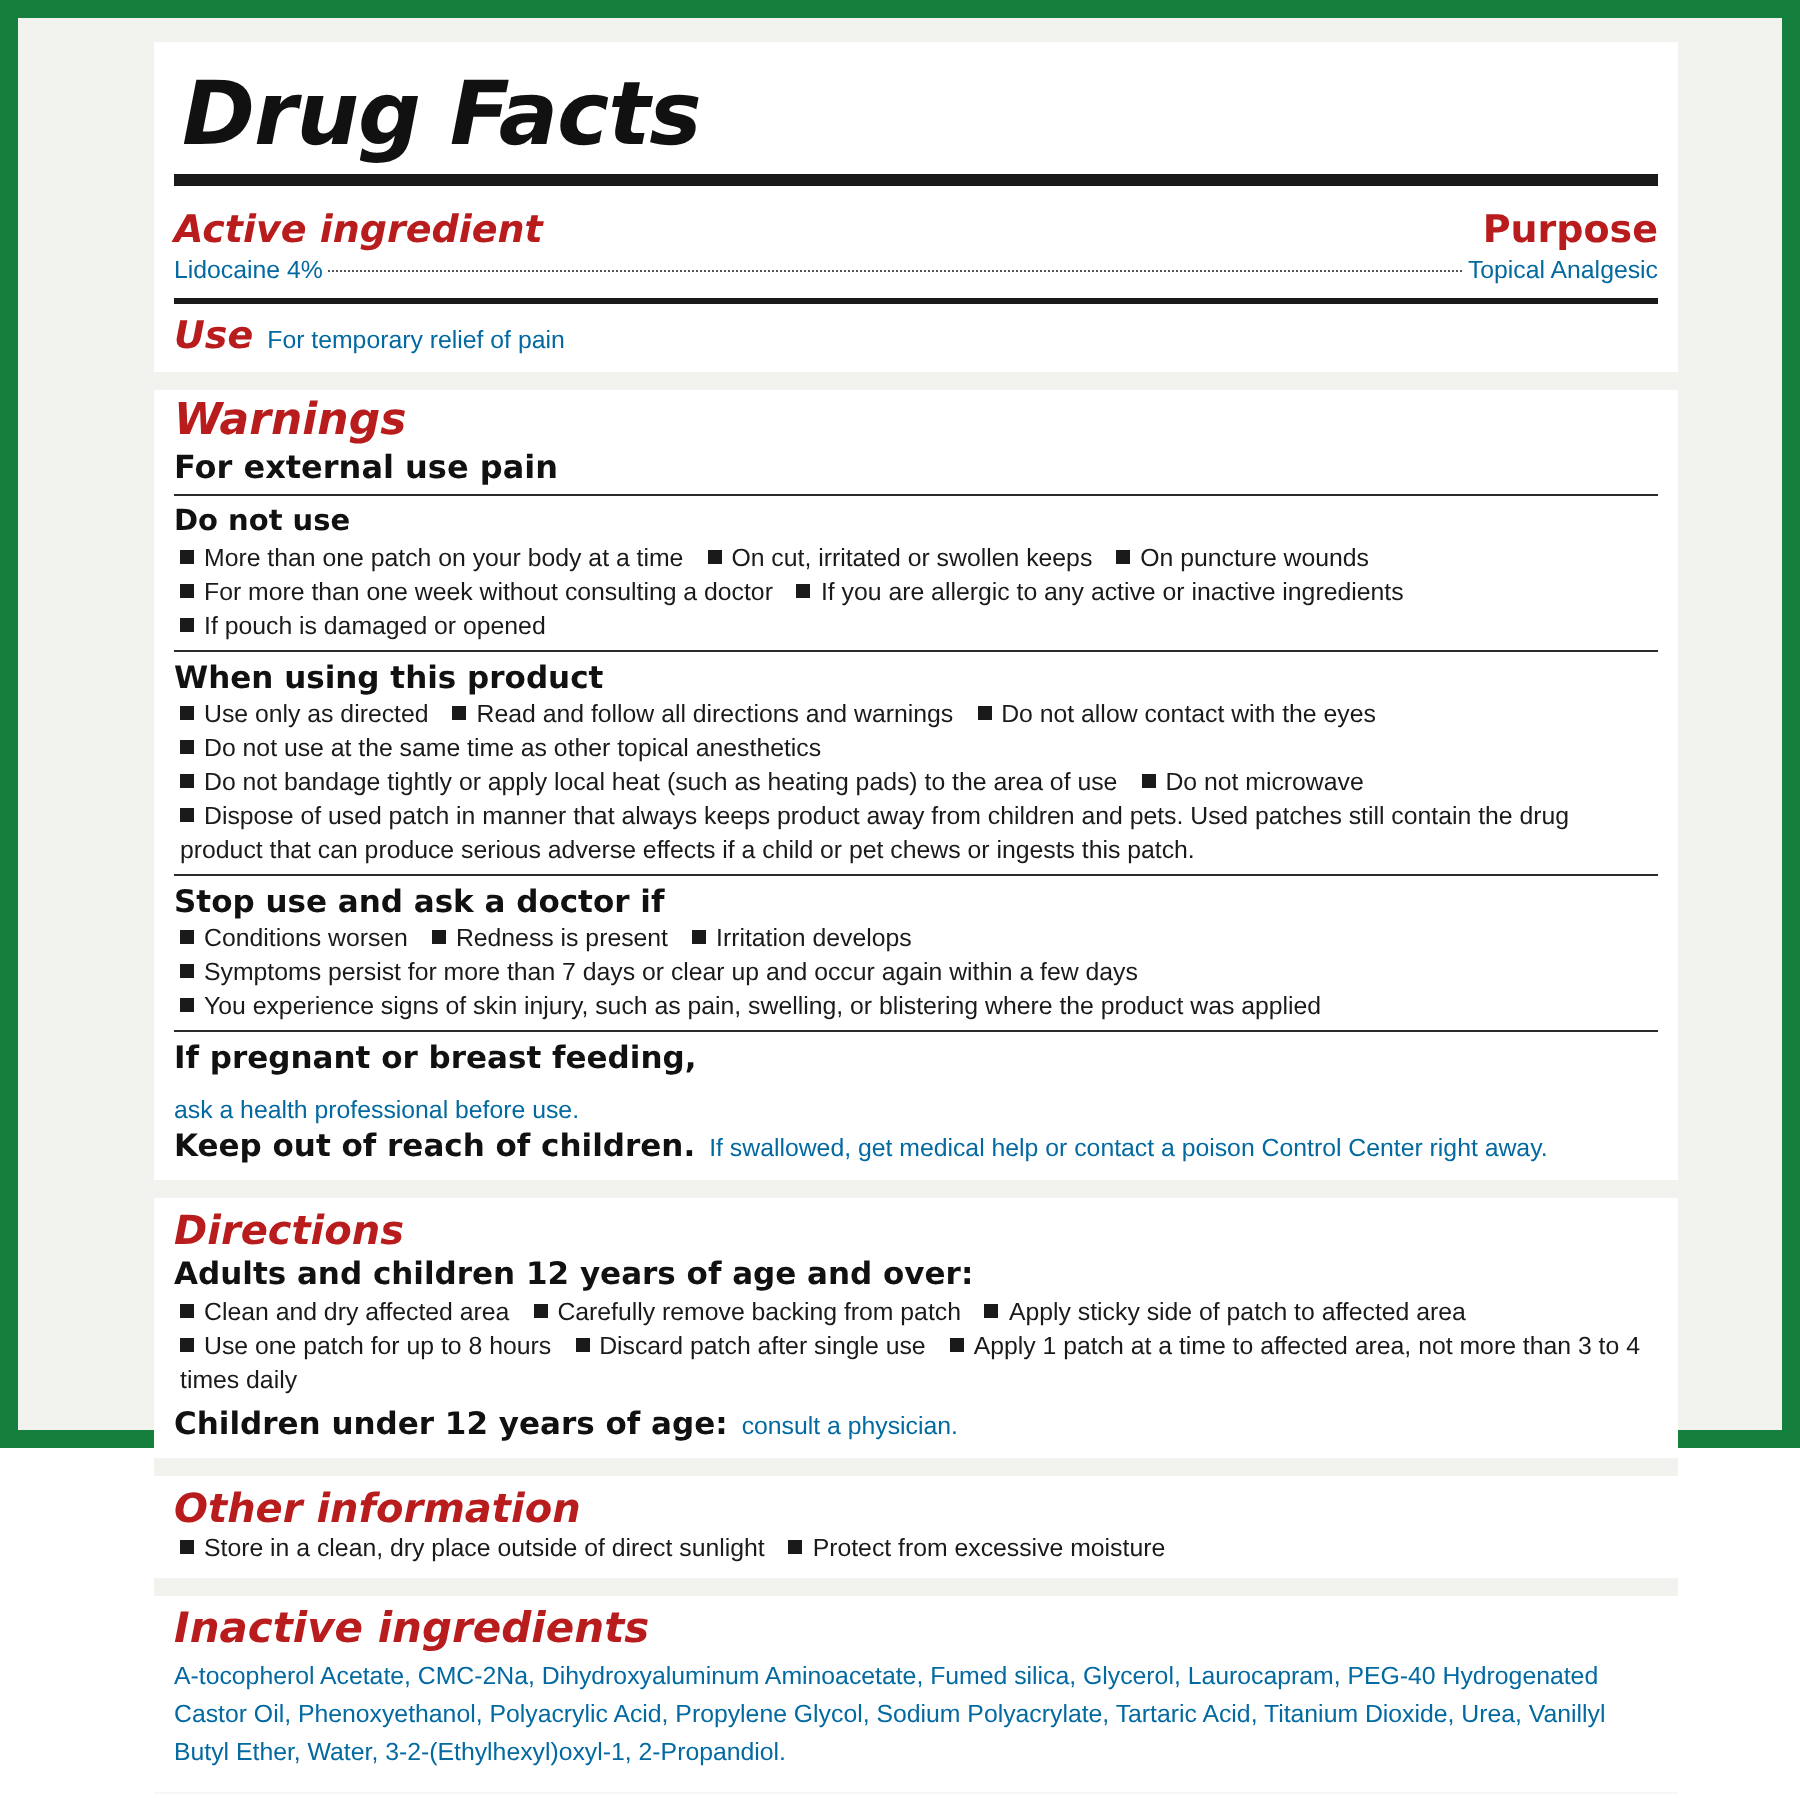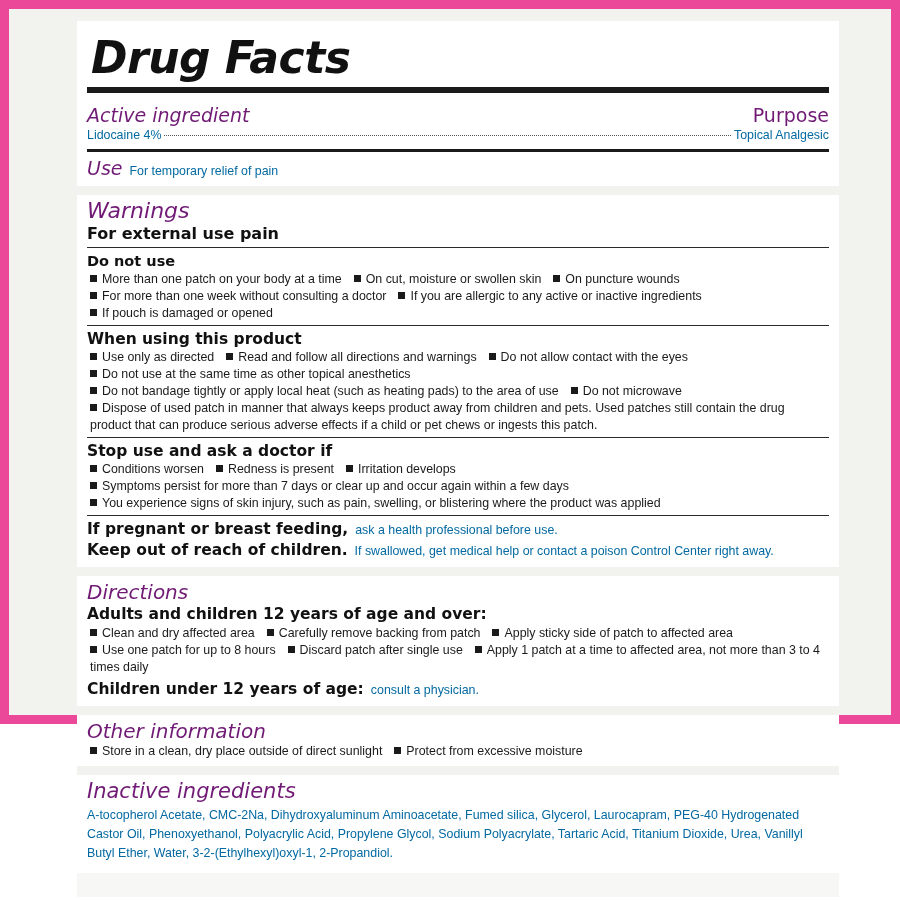--- a/index.html
+++ b/index.html
@@ -13,21 +13,21 @@
     overflow: hidden;
     font-family: "Liberation Sans", sans-serif;
     color: #1a1a1a;
   }
   #page {
     position: relative;
     width: 900px;
     height: 724px;
     background: #f2f2ef;
     box-sizing: border-box;
-    border: 9px solid #ec4899;
+    border: 9px solid #15803d;
   }
   #panel {
     position: absolute;
     left: 68px;
     top: 12px;
     width: 762px;
     height: 876px;
     background: #f7f7f5;
     box-sizing: border-box;
   }
@@ -62,24 +62,24 @@
     font-style: italic;
     font-size: 44px;
     line-height: 50px;
     letter-spacing: -0.5px;
     padding: 8px 0 4px 4px;
     color: #111;
   }
   .hdr-italic {
     font-family: "DejaVu Sans", sans-serif;
     font-style: italic;
-    font-weight: normal;
+    font-weight: bold;
     font-size: 19px;
     line-height: 24px;
-    color: #701a75;
+    color: #b91c1c;
   }
   .hdr-bold {
     font-family: "DejaVu Sans", sans-serif;
     font-weight: bold;
     font-size: 16px;
     line-height: 21px;
     color: #111;
   }
   .hdr-sub {
     font-family: "DejaVu Sans", sans-serif;
@@ -179,21 +179,21 @@
     <div class="gap"></div>
 
     <div class="section">
       <div class="hdr-italic" style="font-size:22px;">Warnings</div>
       <div class="hdr-bold">For external use pain</div>
       <div class="hr-thin"></div>
 
       <div class="subblock">
         <div class="hdr-sub">Do not use</div>
         <div class="inline-items indent">
-          <span class="piece"><span class="bul"></span><span>More than one patch on your body at a time</span></span><span class="piece"><span class="bul"></span><span>On cut, moisture or swollen skin</span></span><span class="piece"><span class="bul"></span><span>On puncture wounds</span></span><br>
+          <span class="piece"><span class="bul"></span><span>More than one patch on your body at a time</span></span><span class="piece"><span class="bul"></span><span>On cut, irritated or swollen keeps</span></span><span class="piece"><span class="bul"></span><span>On puncture wounds</span></span><br>
           <span class="piece"><span class="bul"></span><span>For more than one week without consulting a doctor</span></span><span class="piece"><span class="bul"></span><span>If you are allergic to any active or inactive ingredients</span></span><br>
           <span class="piece"><span class="bul"></span><span>If pouch is damaged or opened</span></span>
         </div>
       </div>
 
       <div class="hr-thin"></div>
 
       <div class="subblock">
         <div class="hdr-sub" style="font-size:15.5px;">When using this product</div>
         <div class="inline-items indent">
@@ -210,21 +210,21 @@
         <div class="hdr-sub" style="font-size:15.5px;">Stop use and ask a doctor if</div>
         <div class="inline-items indent">
           <span class="piece"><span class="bul"></span><span>Conditions worsen</span></span><span class="piece"><span class="bul"></span><span>Redness is present</span></span><span class="piece"><span class="bul"></span><span>Irritation develops</span></span><br>
           <span class="piece"><span class="bul"></span><span>Symptoms persist for more than 7 days or clear up and occur again within a few days</span></span><br>
           <span class="piece"><span class="bul"></span><span>You experience signs of skin injury, such as pain, swelling, or blistering where the product was applied</span></span>
         </div>
       </div>
 
       <div class="hr-thin"></div>
 
-      <div class="inline-head" style="margin-top:2px;">
+      <div class="inline-head" style="margin-top:2px;flex-direction:column;">
         <span class="hdr-bold" style="font-size:15.5px;">If pregnant or breast feeding,</span>
         <span class="txt">ask a health professional before use.</span>
       </div>
       <div class="inline-head">
         <span class="hdr-bold" style="font-size:15.5px;">Keep out of reach of children.</span>
         <span class="txt">If swallowed, get medical help or contact a poison Control Center right away.</span>
       </div>
     </div>
 
     <div class="gap"></div>

